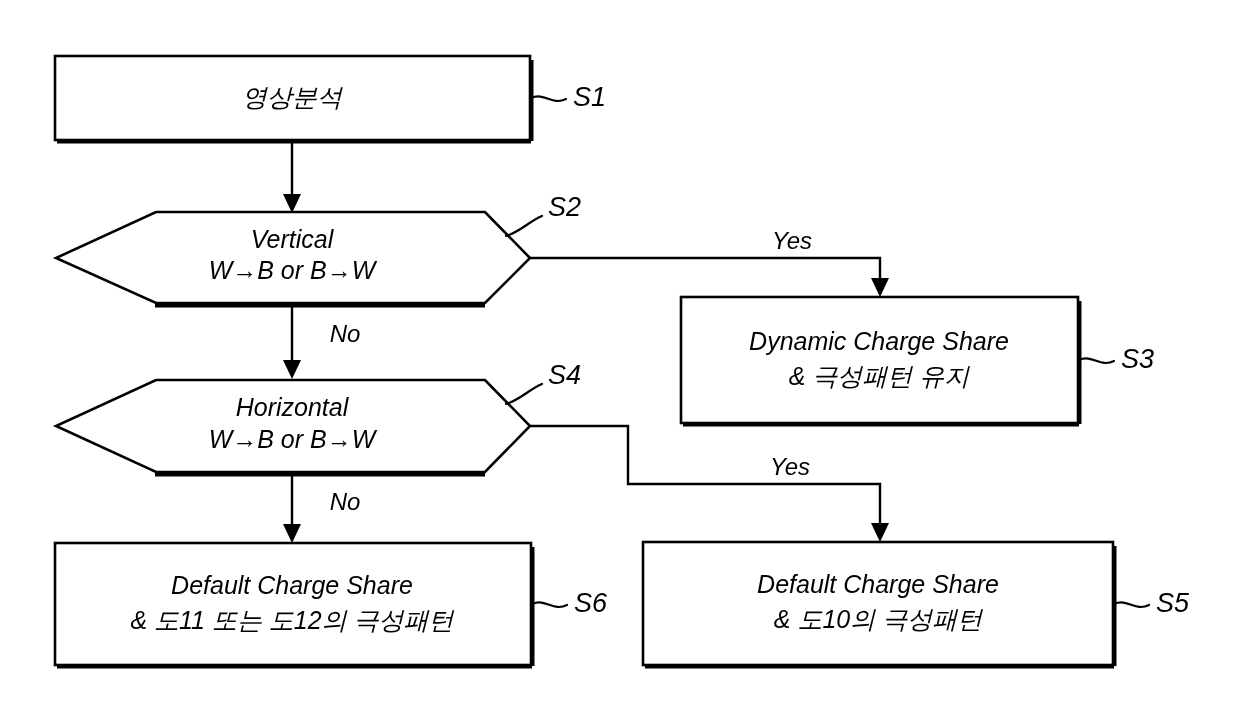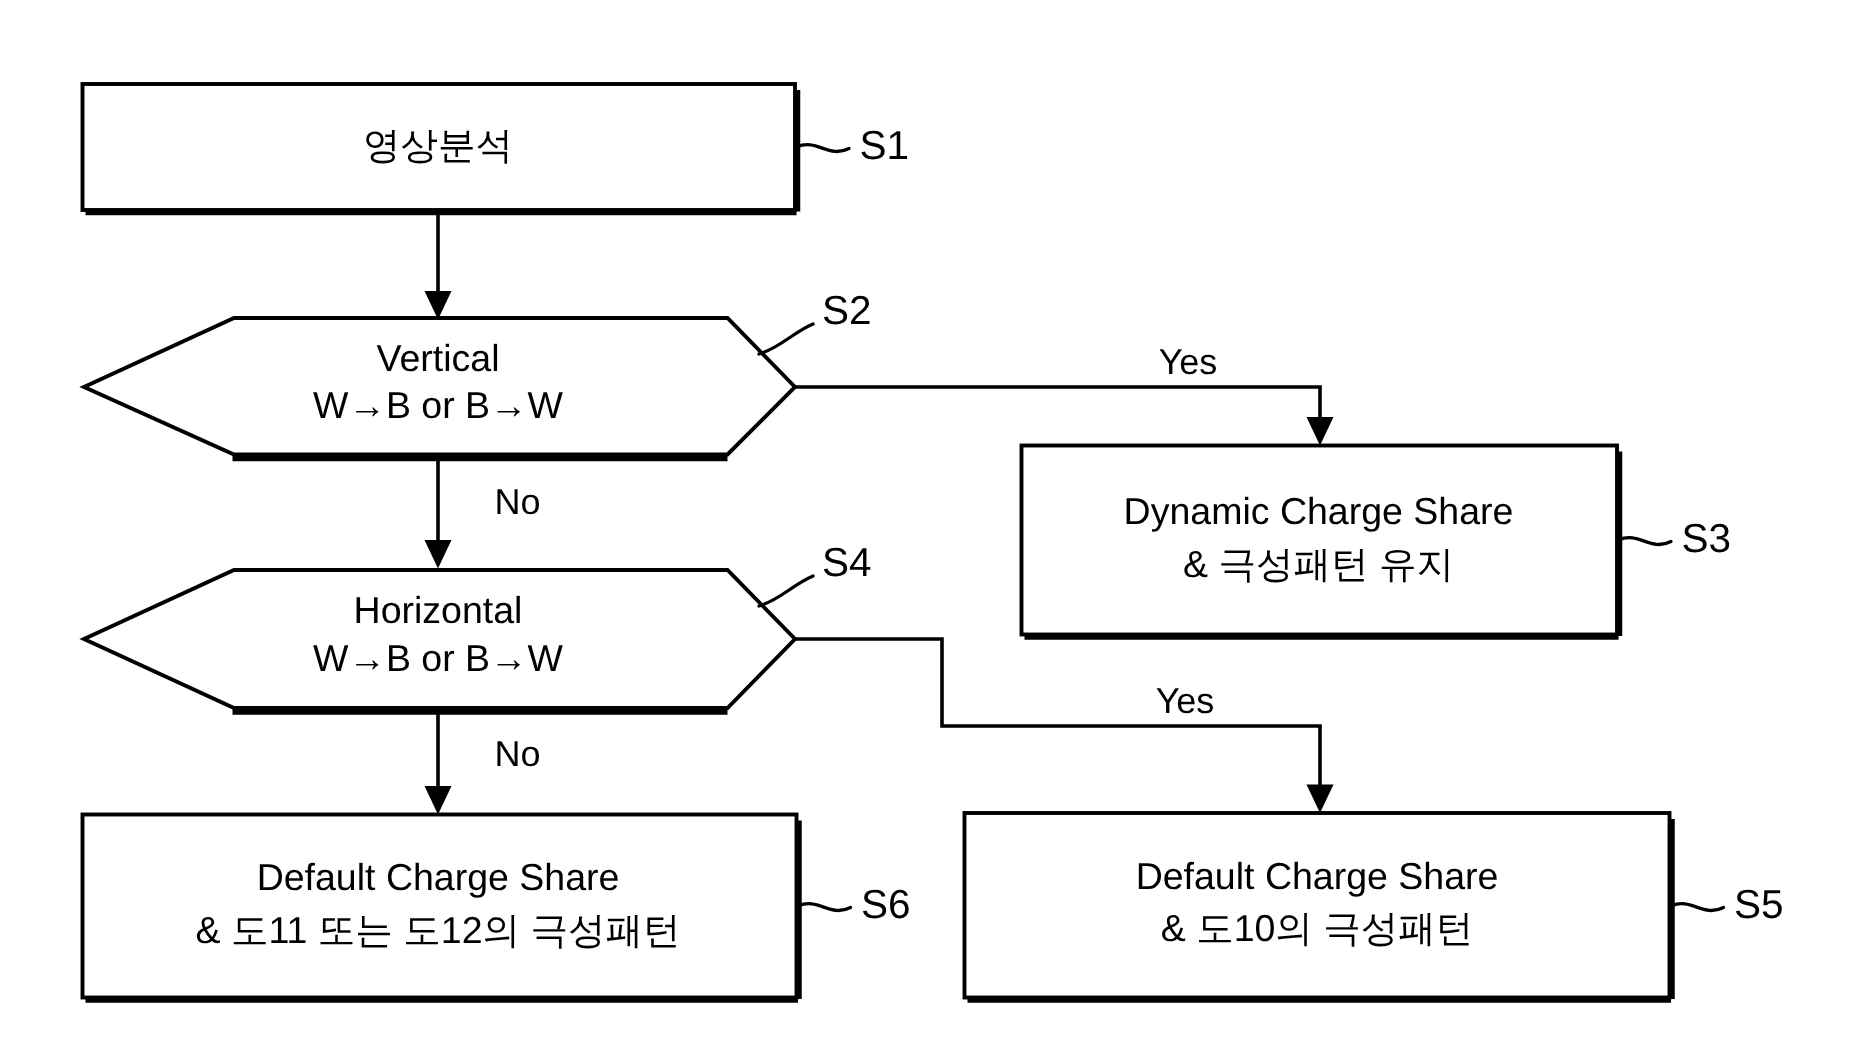--- a/index.html
+++ b/index.html
@@ -9,20 +9,21 @@
   }
   body {
     font-family: "Liberation Sans", sans-serif;
   }
   #flowchart-root {
     position: relative;
     width: 1240px;
     height: 703px;
     background: #ffffff;
     overflow: hidden;
+    font-style: italic;
   }
   svg.diagram {
     display: block;
     width: 1240px;
     height: 703px;
   }
   .node-shape {
     fill: #ffffff;
     stroke: #000000;
     stroke-width: 2.6;

